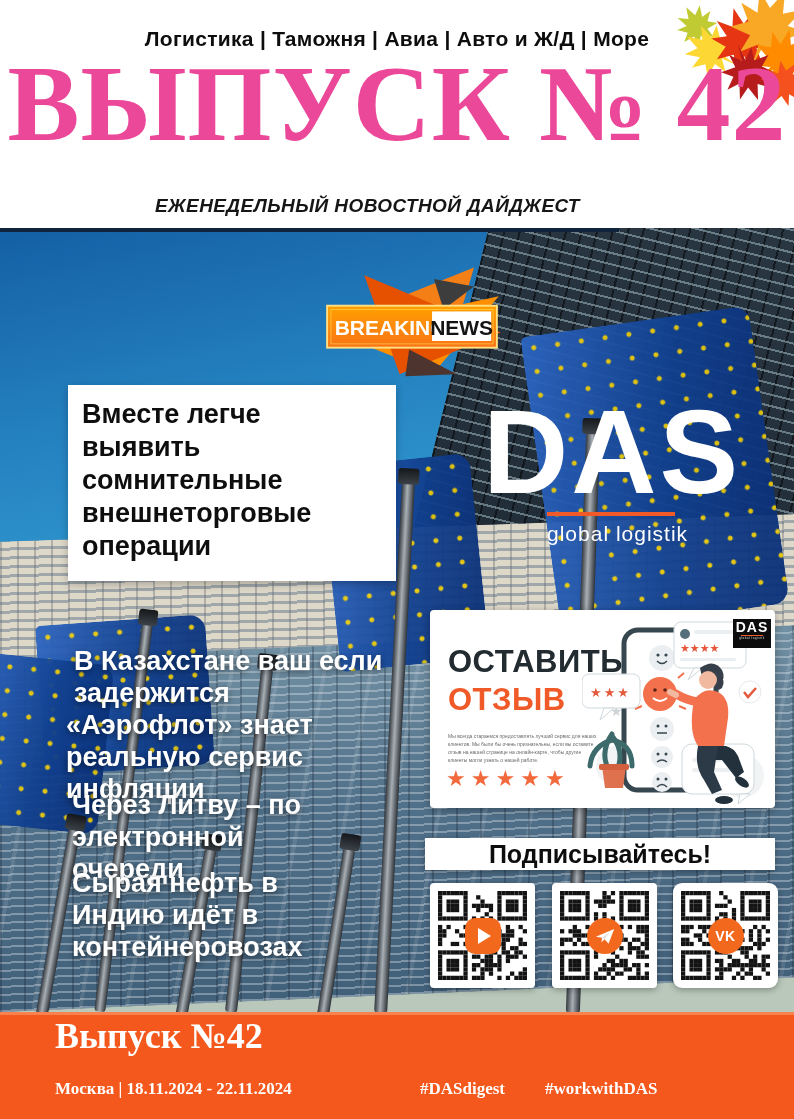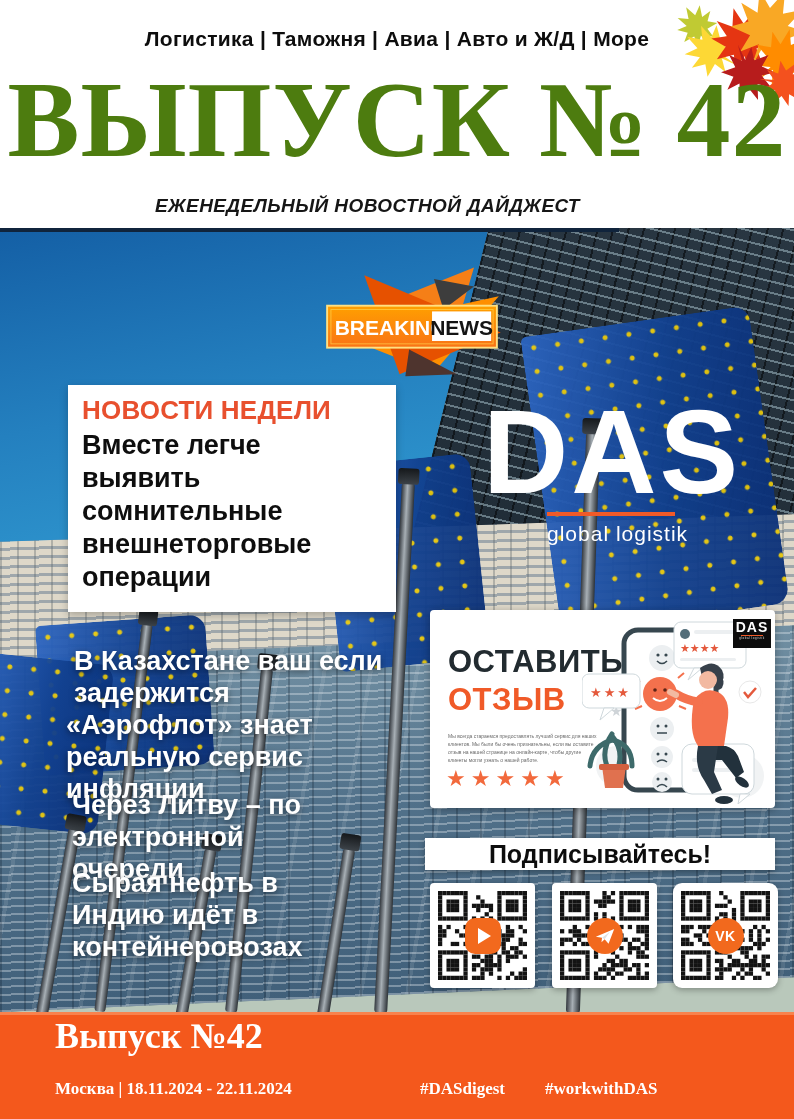--- a/index.html
+++ b/index.html
@@ -3,23 +3,23 @@
 <meta charset="utf-8">
 <style>
   html,body{margin:0;padding:0;background:#888;}
   .page{position:relative;width:794px;height:1119px;background:#ffffff;overflow:hidden;
         font-family:"Liberation Sans",sans-serif;margin:0 auto;}
 
   
   .topnav{position:absolute;top:27px;left:0;width:100%;text-align:center;
           font-size:21px;font-weight:700;color:#0d0d0d;letter-spacing:.3px;}
   .leaves{position:absolute;top:-12px;right:-14px;width:140px;height:118px;}
-  .issue-title{position:absolute;top:66px;left:0;width:100%;text-align:center;
+  .issue-title{position:absolute;top:50px;left:0;width:100%;text-align:center;
           font-family:"Liberation Serif",serif;font-weight:700;font-size:108px;
-          line-height:1.0;letter-spacing:1px;color:#4d7c0f;white-space:nowrap;}
+          line-height:1.0;letter-spacing:1px;color:#ec4899;white-space:nowrap;}
   .subtitle{position:absolute;top:195px;left:155px;font-size:19px;font-style:italic;
           font-weight:600;color:#161616;letter-spacing:.4px;}
 
   
   .hero{position:absolute;top:228px;left:0;width:794px;height:784px;overflow:hidden;
         background:linear-gradient(168deg,#145fa5 0%,#2480bf 22%,#2f97cf 40%,#4db4dd 55%,#83cfe4 66%,#a8d5d8 72%,#b9c8bb 76%);}
   .hero-topline{position:absolute;top:0;left:0;width:78%;height:4px;background:#10243c;z-index:6;}
   .building-right{position:absolute;right:-150px;top:-90px;width:420px;height:600px;
         transform:rotate(14deg);transform-origin:top right;z-index:1;
         background:
@@ -165,21 +165,20 @@
       <polygon points="45,18 188,78 82,122" fill="#e65100"></polygon>
       <polygon points="92,96 142,122 88,124" fill="#4e342e"></polygon>
       <rect x="6" y="50" width="178" height="44" fill="url(#bn)" stroke="#ffe082" stroke-width="2"></rect>
       <rect x="10" y="54" width="170" height="36" fill="none" stroke="#ffd54f" stroke-width="1" opacity="0.7"></rect>
       <text x="14" y="81" font-size="22" fill="#ffffff" letter-spacing="0">BREAKING</text>
       <rect x="116" y="56" width="62" height="31" fill="#ffffff"></rect>
       <text x="147" y="81" font-size="22" fill="#141414" text-anchor="middle">NEWS</text>
     </svg>
 
     <div class="news-box">
-      <div class="news-label">НОВОСТИ НЕДЕЛИ</div>
       <div class="news-headline">Вместе легче выявить сомнительные внешнеторговые операции</div>
     </div>
 
     <div class="das-logo">
       <div class="das-name">DAS</div>
       <div class="das-line"></div>
       <div class="das-tagline">global logistik</div>
     </div>
 
     <div class="headline hl-0">В Казахстане ваш если задержится</div>

